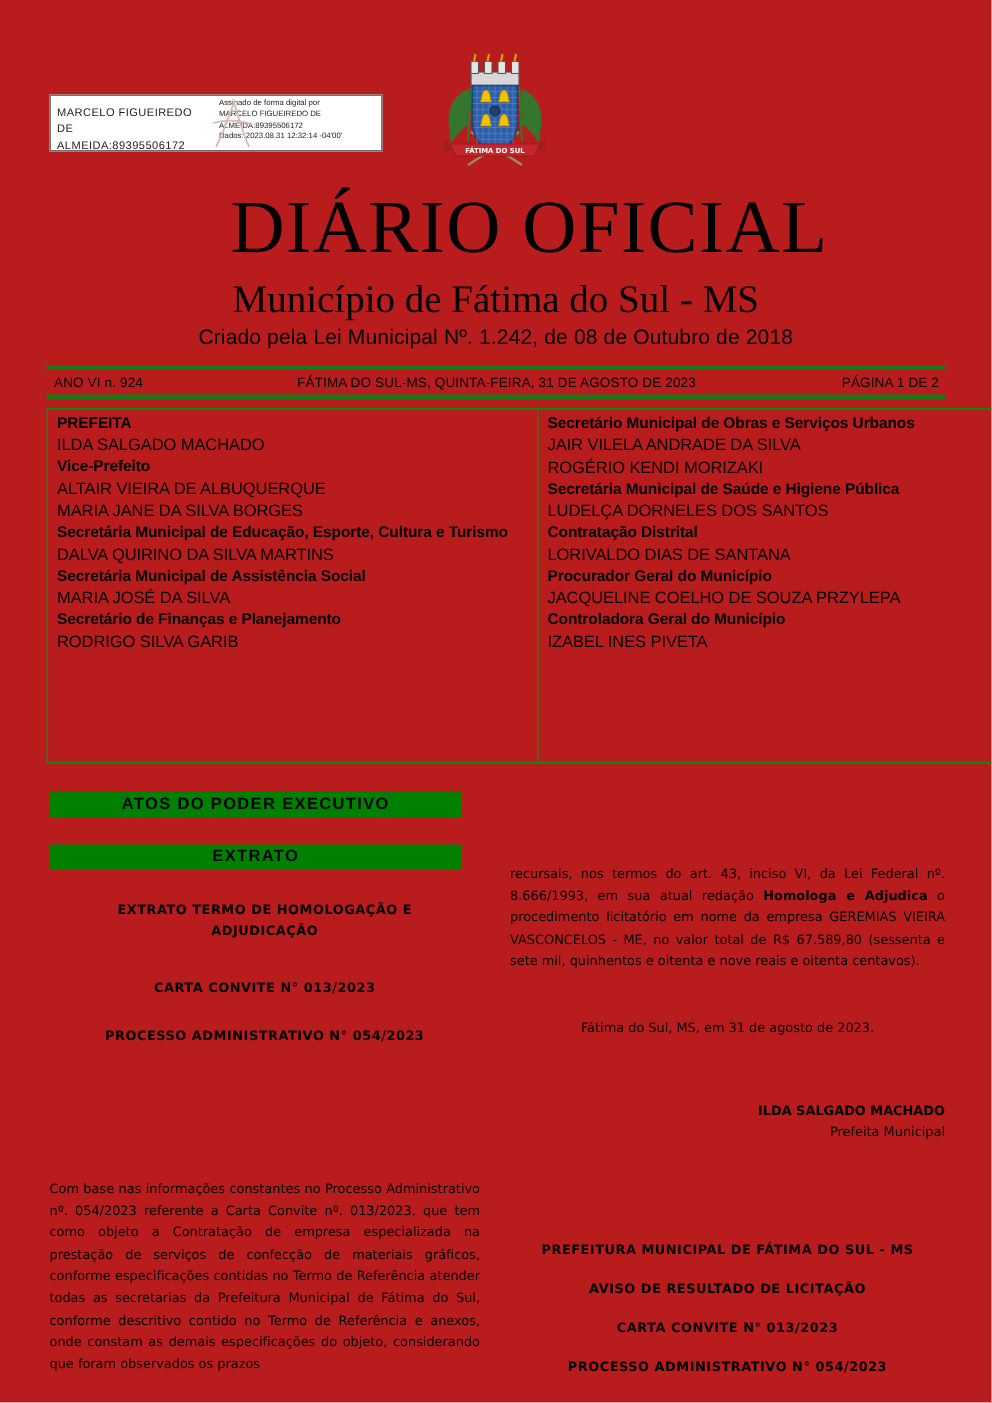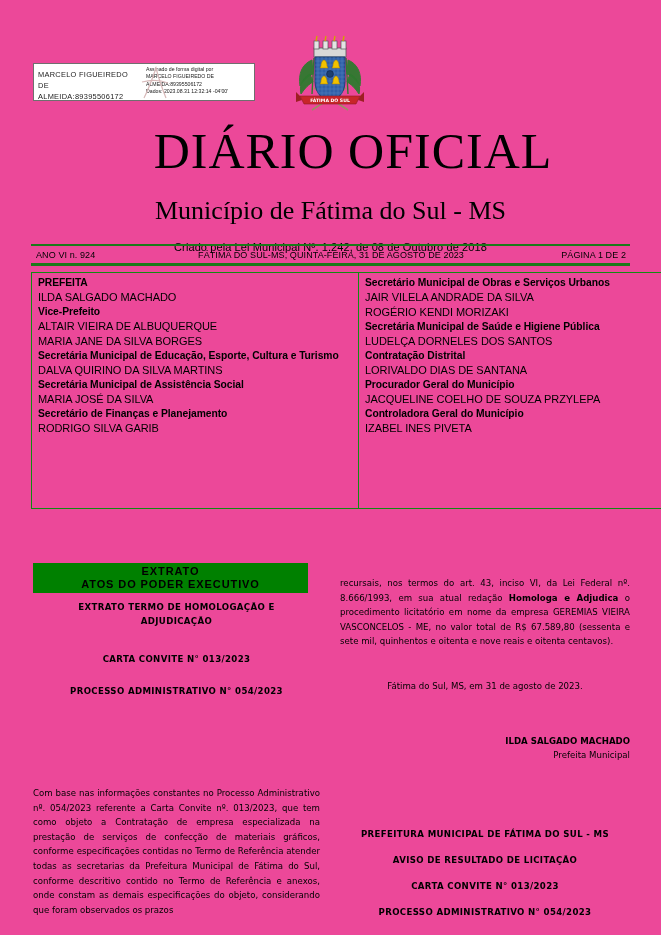--- a/index.html
+++ b/index.html
@@ -14,21 +14,21 @@
     position: relative;
     font-family: "Liberation Sans", sans-serif;
     color: #000000;
     overflow: hidden;
   }
   .page {
     position: absolute;
     left: 0; top: 0;
     width: 661px;
     height: 935px;
-    background: #ec4899;
+    background: #b91c1c;
   }
 
   
   .sig-stamp {
     position: absolute;
     left: 33px;
     top: 63px;
     width: 222px;
     height: 38px;
     border: 1px solid #6f6f6f;
@@ -89,26 +89,25 @@
     line-height: 54px;
     letter-spacing: 1px;
     font-weight: 400;
     padding-left: 45px;
   }
   .masthead .t2 {
     font-family: "Liberation Serif", serif;
     font-size: 26px;
     line-height: 34px;
     font-weight: 400;
-    margin-top: 16px;
+    margin-top: 5px;
   }
   .masthead .t3 {
-    font-size: 11px;
+    font-size: 14px;
     line-height: 14px;
-    margin-top: 12px;
     letter-spacing: .1px;
   }
 
   
   .infobar {
     position: absolute;
     left: 31px;
     top: 244px;
     width: 599px;
     height: 22px;
@@ -163,21 +162,21 @@
     position: absolute;
     background: #008000;
     color: #000;
     font-size: 11px;
     font-weight: bold;
     letter-spacing: .9px;
     text-align: center;
     line-height: 17px;
     height: 17px;
   }
-  #banner-atos { left: 33px; top: 528px; width: 275px; margin-top: 48px; }
+  #banner-atos { left: 33px; top: 528px; width: 275px; }
   #banner-extrato { left: 33px; top: 563px; width: 275px; }
 
   
   .col-left {
     position: absolute;
     left: 33px;
     top: 600px;
     width: 287px;
   }
   .col-right {

